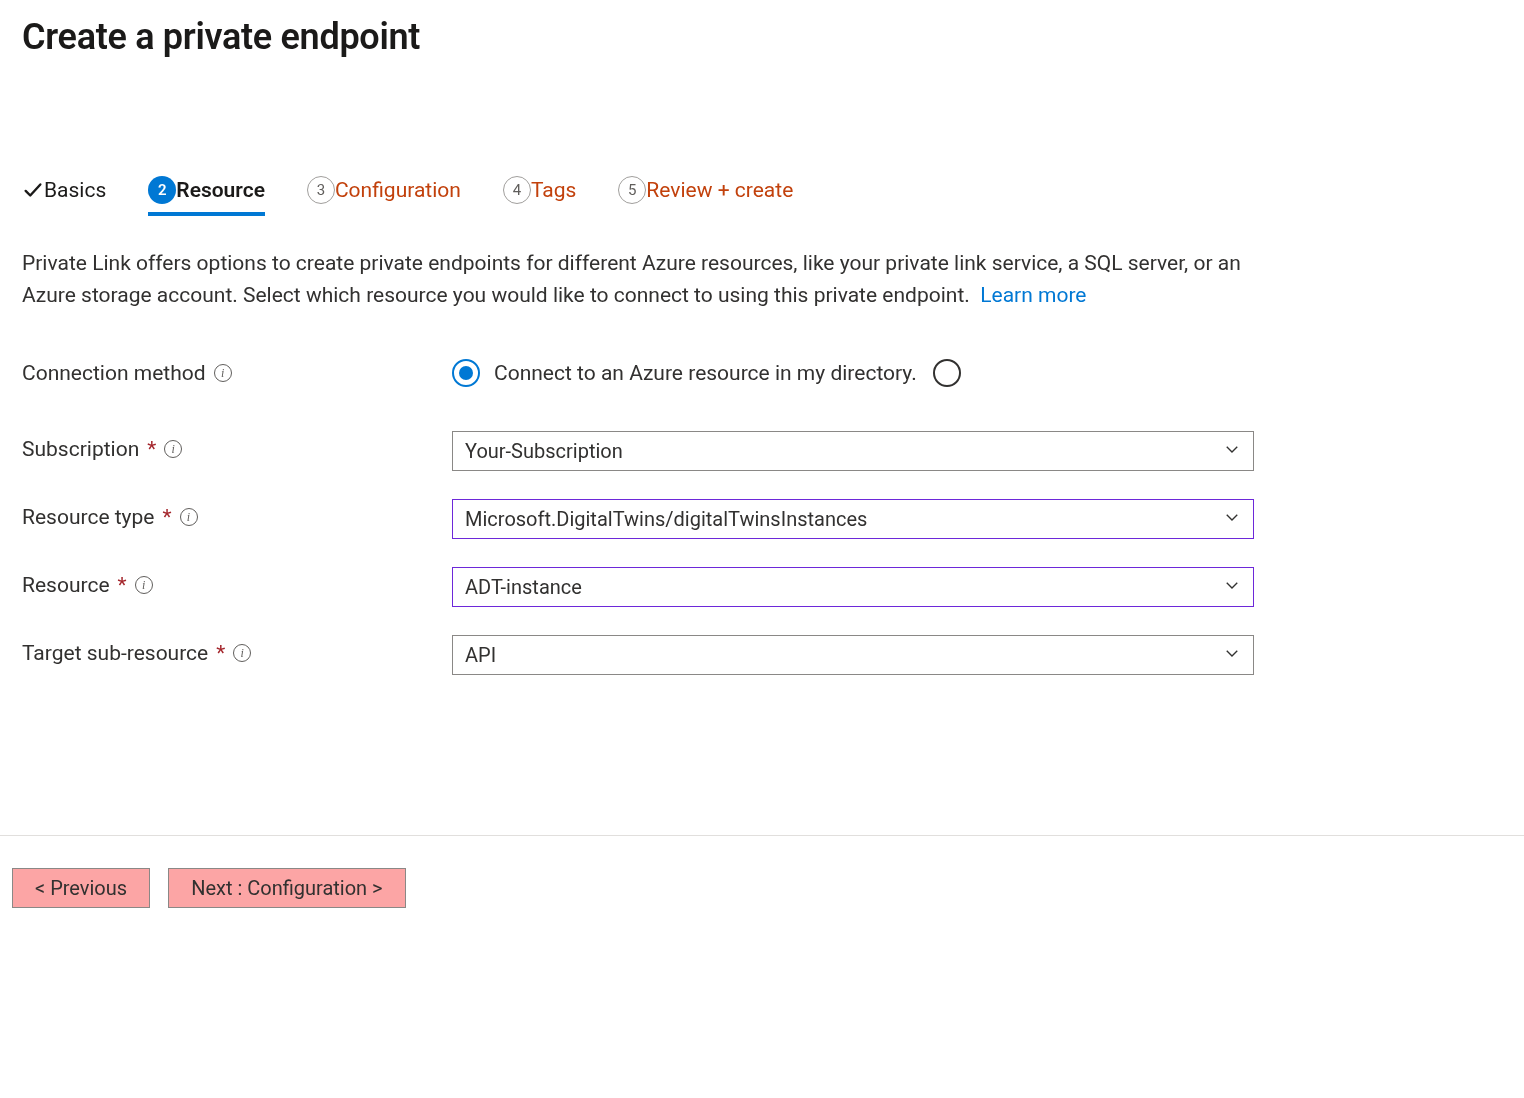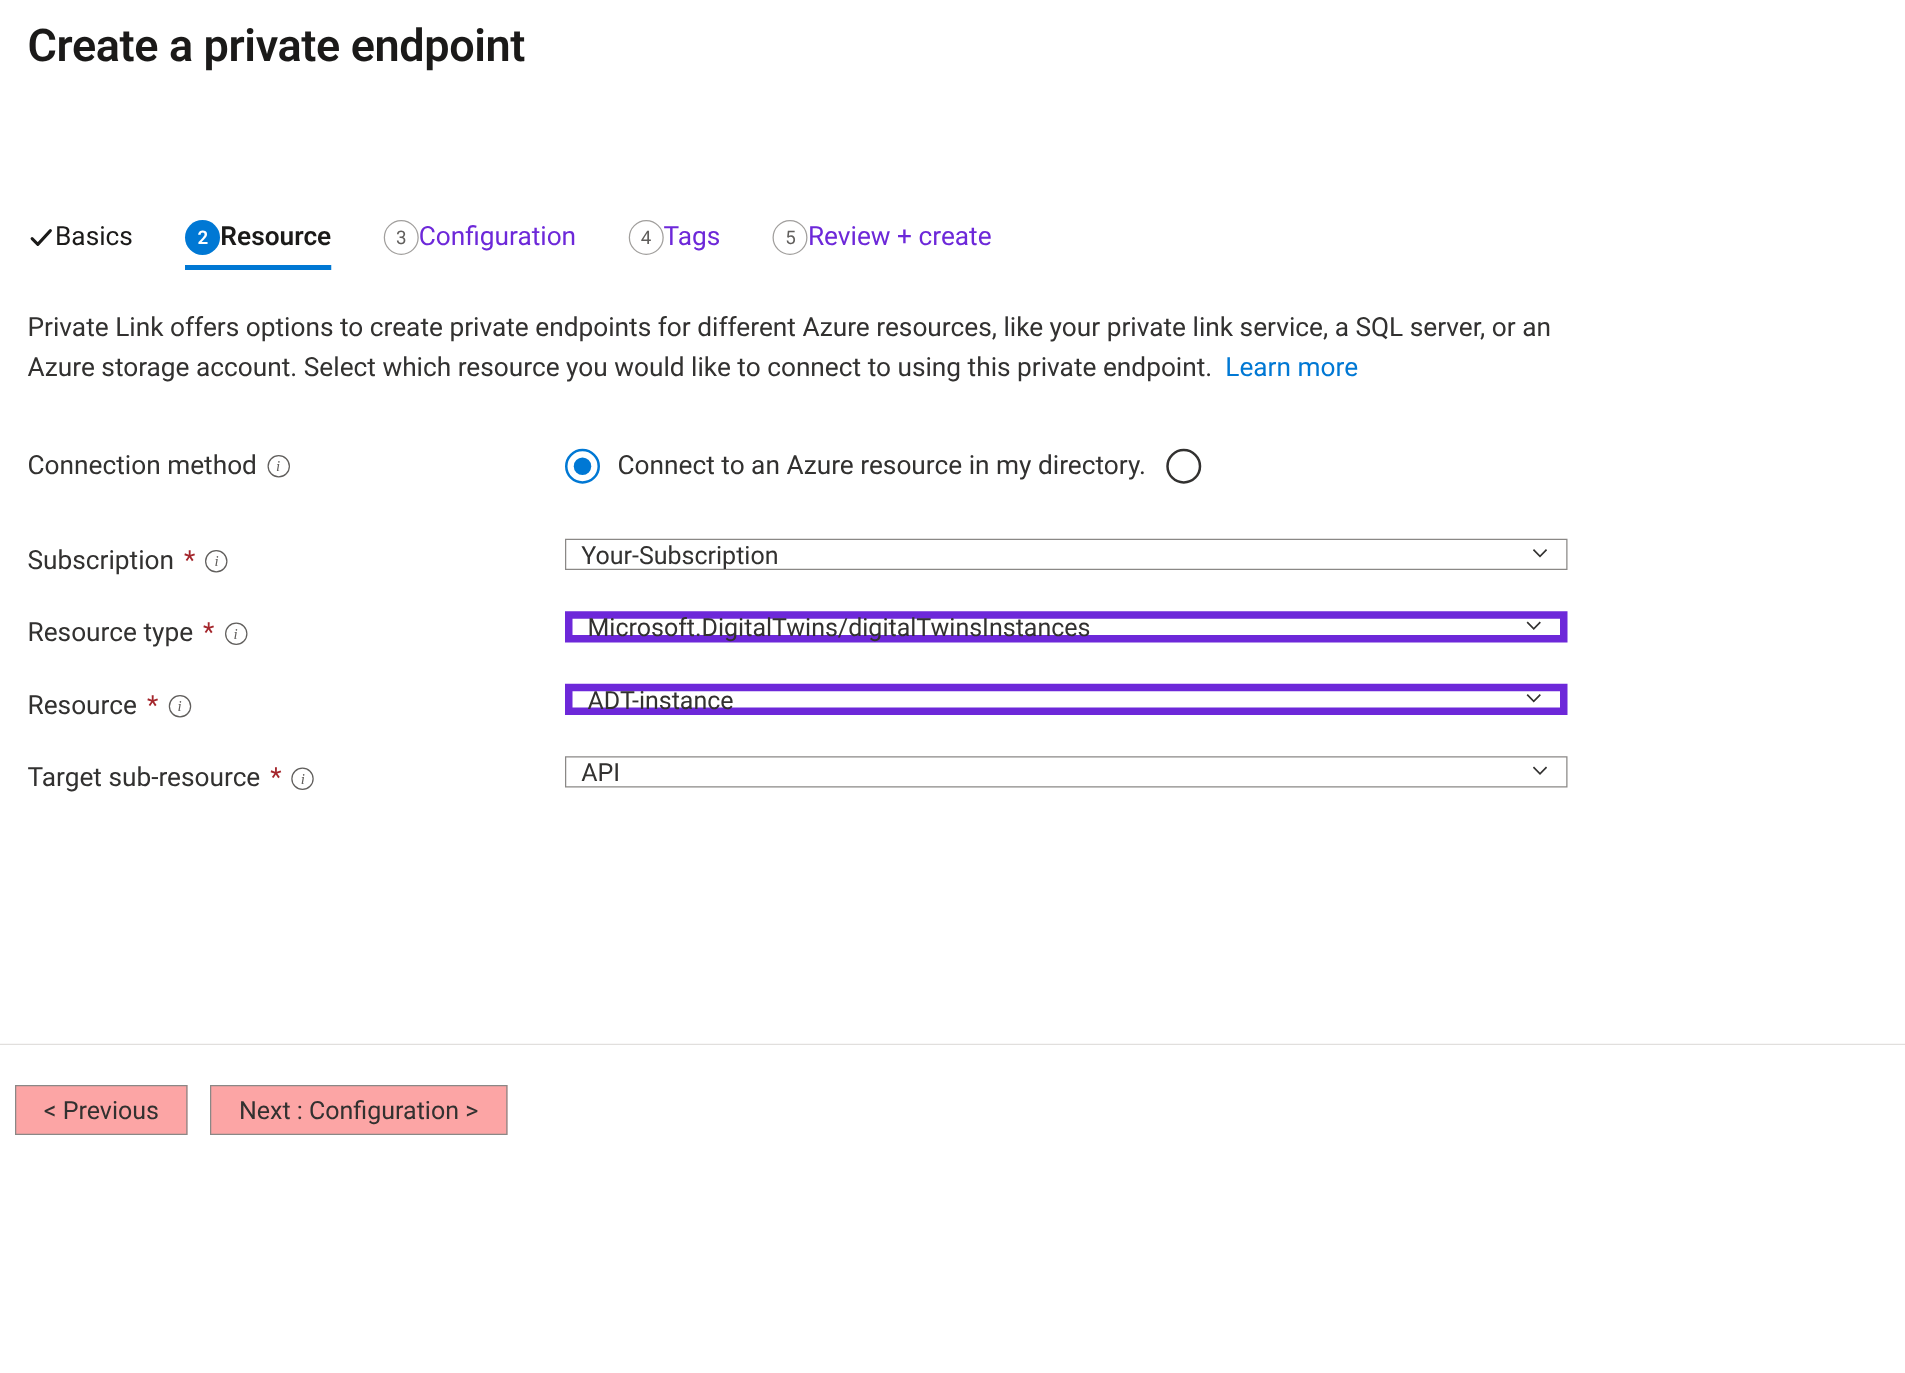--- a/index.html
+++ b/index.html
@@ -49,21 +49,21 @@
       justify-content: center;
       font-size: 15px;
       font-weight: 600;
     }
     .tab.completed .check-icon svg { width: 24px; height: 24px; }
     .tab.completed .tab-label { color: #1b1a19; font-weight: 400; }
     .tab.active .step-circle { background: #0078d4; color: #fff; }
     .tab.active .tab-label { color: #1b1a19; font-weight: 600; }
     .tab.active { border-bottom: 4px solid #0078d4; padding-bottom: 8px; }
     .tab.pending .step-circle { border: 1.6px solid #a19f9d; color: #605e5c; background: transparent; font-weight: 400; }
-    .tab.pending .tab-label { color: #6d28d9; font-weight: 400; }
+    .tab.pending .tab-label { color: #c2410c; font-weight: 400; }
 
     .intro {
       font-size: 21px;
       line-height: 1.5;
       margin-top: 32px;
       color: #323130;
       max-width: 1220px;
     }
     .intro a { color: #0078d4; text-decoration: none; }
 
@@ -109,30 +109,30 @@
       display: inline-flex; align-items: center; justify-content: center;
       flex-shrink: 0;
     }
     .radio-item.selected .radio-outer { border: 2.5px solid #0078d4; }
     .radio-item.selected .radio-inner { width: 14px; height: 14px; border-radius: 50%; background: #0078d4; }
     .radio-item.unselected .radio-outer { border: 2px solid #323130; }
 
     .dropdown {
       position: relative;
       border: 1px solid #8a8886;
-      height: 25px;
+      height: 40px;
       padding: 0 44px 0 12px;
       display: flex;
       align-items: center;
       font-size: 20px;
       background: #fff;
       cursor: pointer;
       width: 100%;
     }
-    .dropdown.purple { border: 6px solid #6d28d9; }
+    .dropdown.purple { border: 1px solid #6d28d9; }
     .dropdown .chev {
       position: absolute;
       right: 12px;
       top: 50%;
       transform: translateY(-50%);
     }
     .dropdown .chev svg { width: 18px; height: 18px; }
     .connection-method-row { align-items: flex-start; margin-bottom: 44px; }
     .connection-method-row .form-label { padding-top: 2px; }
 

